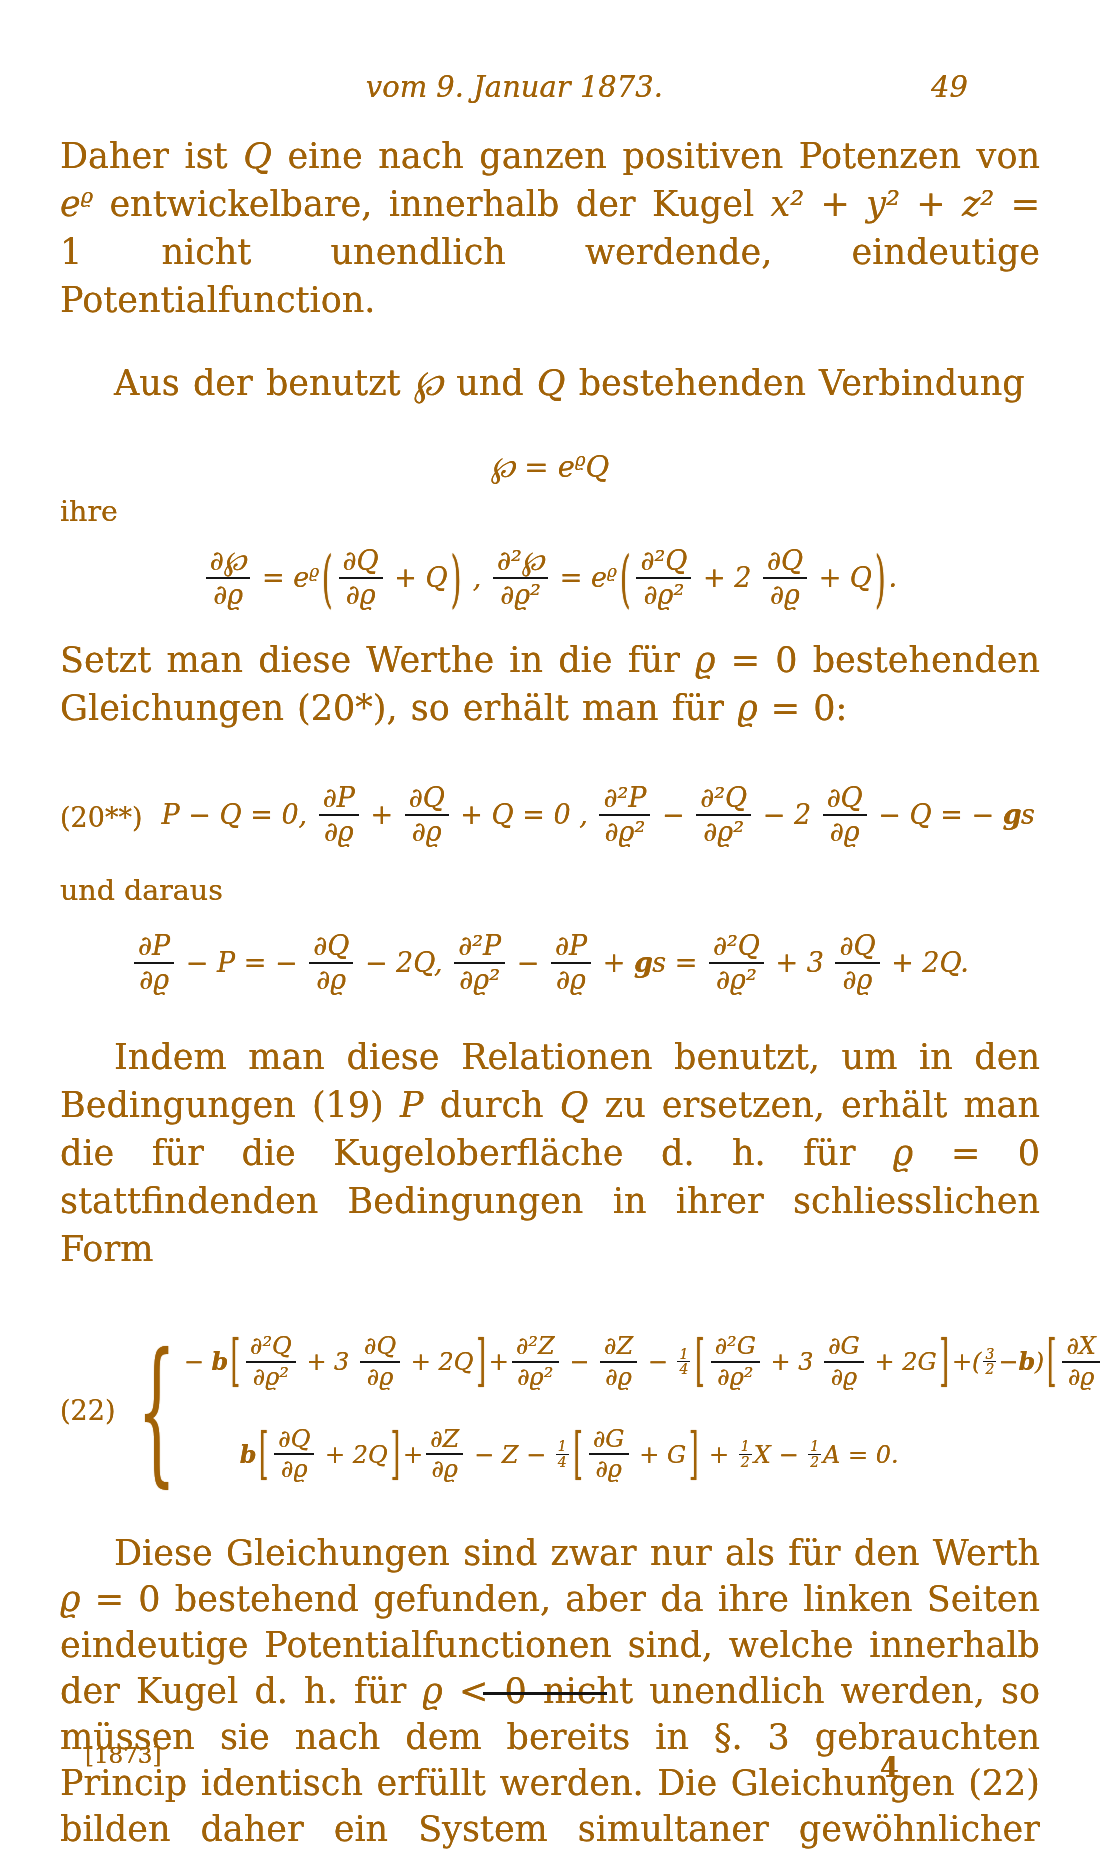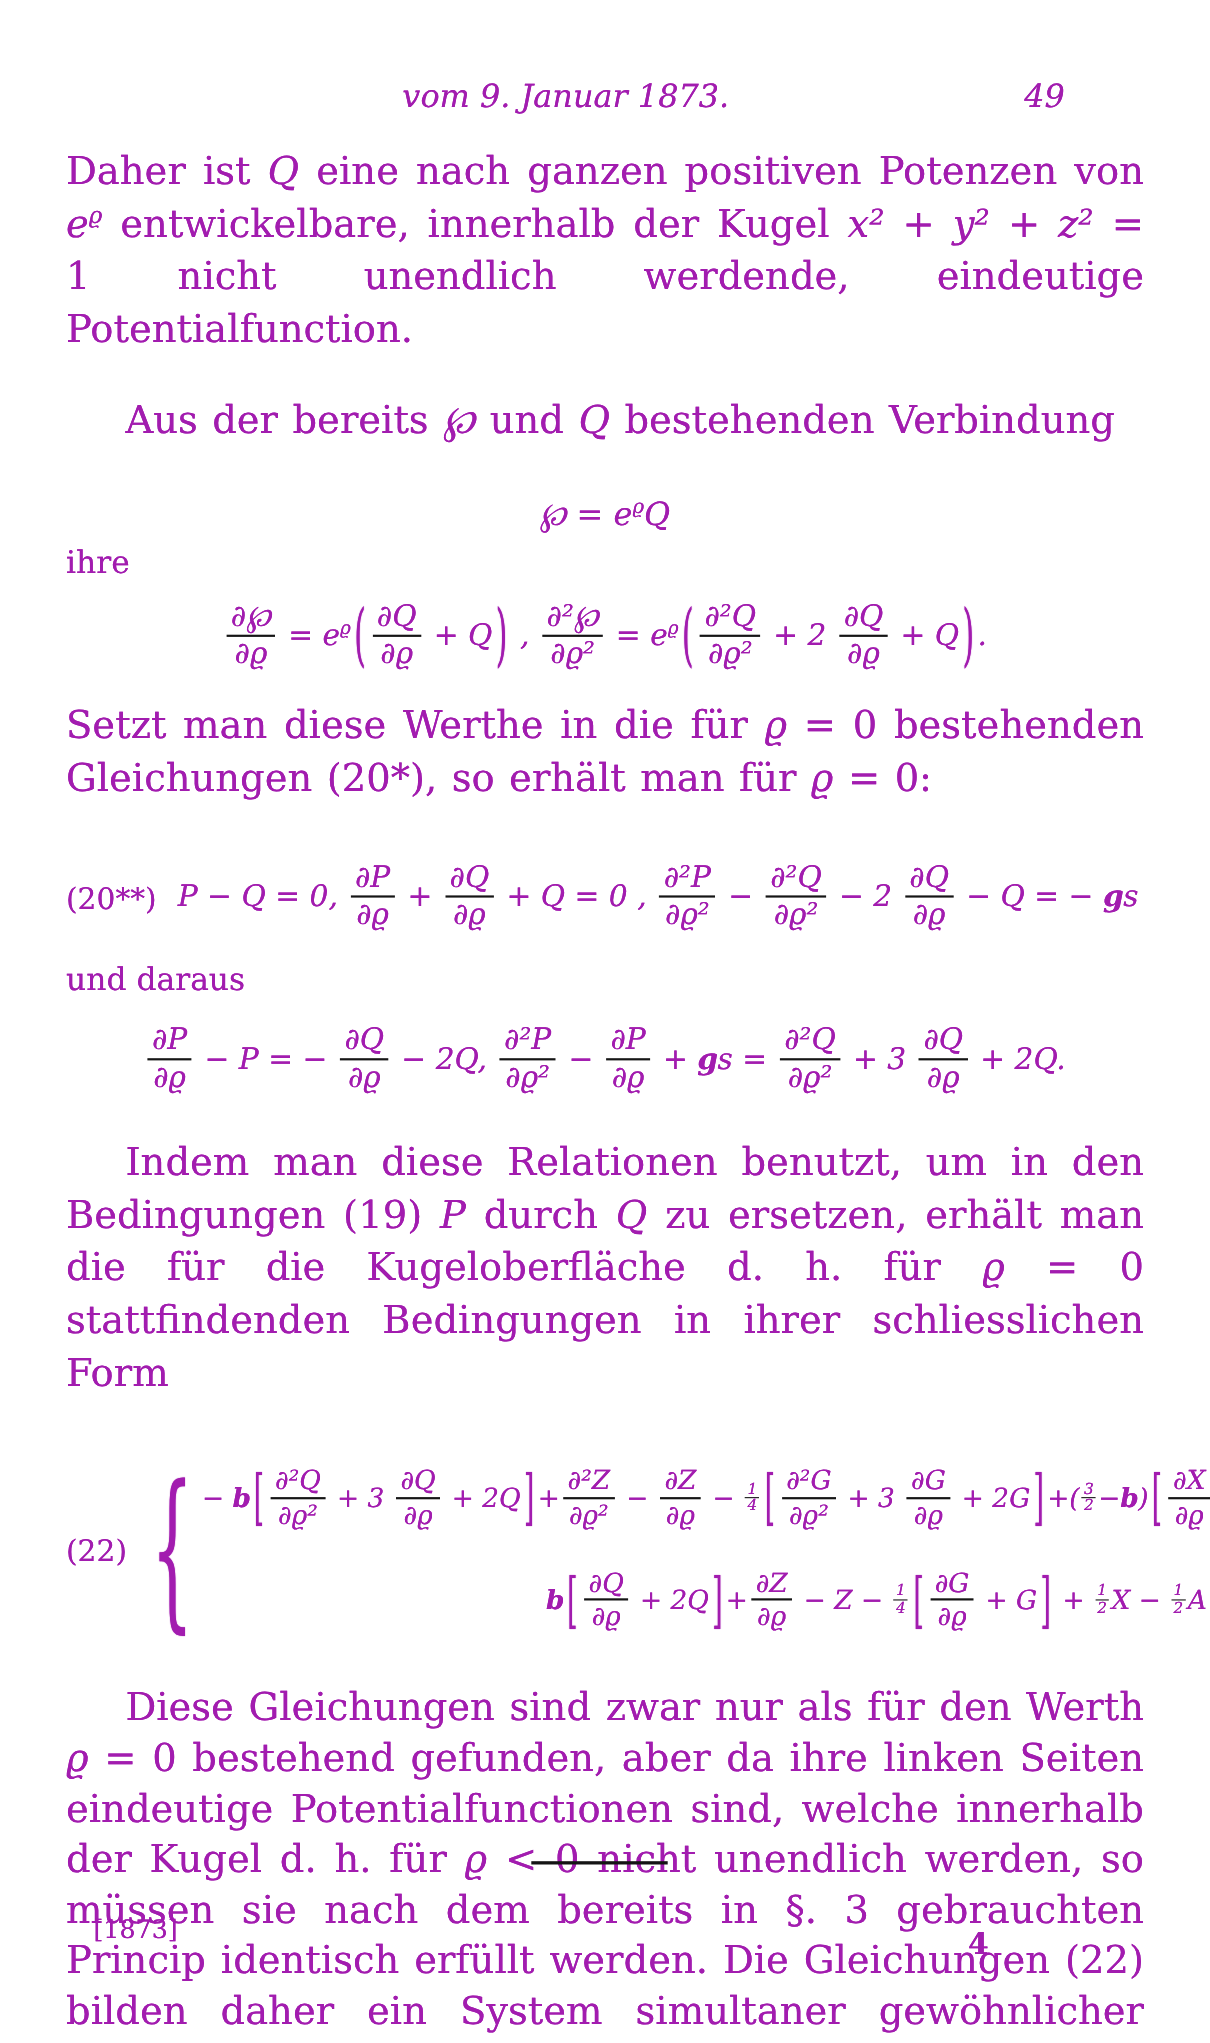--- a/index.html
+++ b/index.html
@@ -1,20 +1,20 @@
 <!DOCTYPE html>
 <html><head>
 <meta charset="utf-8">
 <style>
   html,body{margin:0;padding:0;background:#ffffff;}
   .page{
     position:relative;
     width:1100px;height:1857px;
     background:#ffffff;
-    color:#a21caf;
+    color:#a16207;
     font-family:"DejaVu Serif","Liberation Serif",serif;
     box-sizing:border-box;
     padding:70px 60px 0 60px;
     overflow:hidden;
     text-shadow:0 0 .6px currentColor;
   }
   
   .header{position:relative;height:44px;}
   .header-title{
     position:absolute;left:50%;transform:translateX(-62%);
@@ -36,21 +36,21 @@
   .eq-display{
     display:flex;align-items:center;justify-content:center;
     font-size:27px;
   }
   .eqA{height:46px;margin-top:4px;font-size:29px;}
   .eqB{height:88px;}
   .eq20{height:100px;margin-top:8px;justify-content:center;}
   .eqD{height:100px;}
   .eq-label{font-style:normal;margin-right:14px;white-space:nowrap;}
   .eq20 .eq-content{flex:1;text-align:center;}
-  .eq-content,.eq-line{white-space:nowrap;text-align:right;}
+  .eq-content,.eq-line{white-space:nowrap;}
   .mt{font-style:italic;}
   .msup{font-size:.62em;font-style:italic;line-height:0;}
   .mfrak{font-style:italic;font-weight:700;letter-spacing:-.5px;}
   .frac{
     display:inline-flex;flex-direction:column;align-items:center;
     vertical-align:middle;margin:0 3px;font-style:italic;
     line-height:1.1;transform:translateY(-2px);
   }
   .fn{padding:0 4px 1px 4px;border-bottom:2px solid #151515;}
   .fd{padding:1px 4px 0 4px;}
@@ -78,21 +78,21 @@
 
 <div class="page">
 
   <div class="header">
     <span class="header-title">vom 9. Januar 1873.</span>
     <span class="page-num">49</span>
   </div>
 
   <p class="para p1"><span class="run-r">Daher ist </span><span class="run-i">Q</span><span class="run-r"> eine nach ganzen positiven Potenzen von </span><span class="run-i">e</span><span class="run-sup">ϱ</span><span class="run-r"> entwickelbare, innerhalb der Kugel </span><span class="run-i">x² + y² + z²</span><span class="run-r"> = 1 nicht unendlich werdende, eindeutige Potentialfunction.</span></p>
 
-  <p class="para indent"><span class="run-r">Aus der bereits </span><span class="run-i">℘</span><span class="run-r"> und </span><span class="run-i">Q</span><span class="run-r"> bestehenden Verbindung</span></p>
+  <p class="para indent"><span class="run-r">Aus der benutzt </span><span class="run-i">℘</span><span class="run-r"> und </span><span class="run-i">Q</span><span class="run-r"> bestehenden Verbindung</span></p>
 
   <div class="eq-display eqA">
     <span class="eq-content"><span class="mt">℘ = e</span><sup class="msup">ϱ</sup><span class="mt">Q</span></span>
   </div>
 
   <div class="connector">ihre</div>
 
   <div class="eq-display eqB">
     <span class="eq-content"><span class="frac">
           <span class="fn">∂℘</span>

